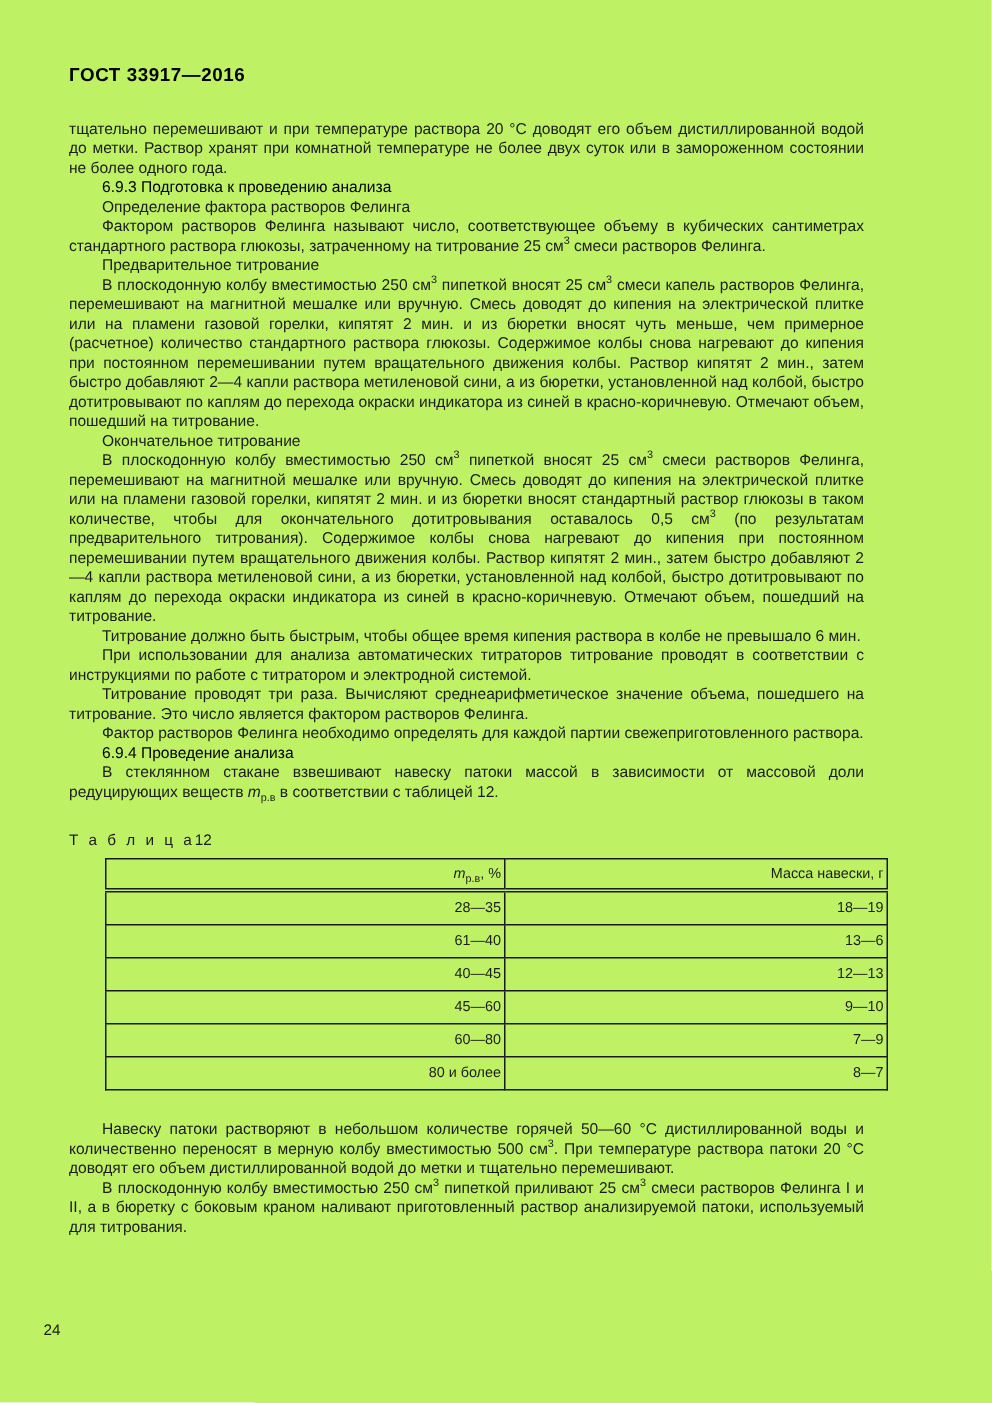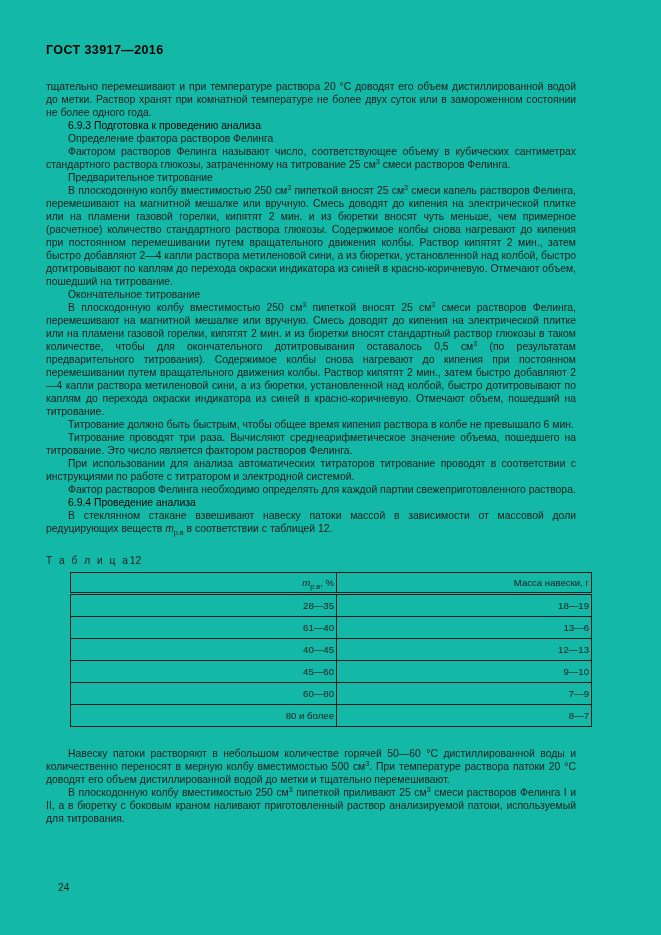--- a/index.html
+++ b/index.html
@@ -10,21 +10,21 @@
   }
   body {
     font-family: "Liberation Sans", sans-serif;
     color: #1a1a1a;
   }
   .page {
     position: relative;
     width: 661px;
     height: 935px;
     margin: 0 auto;
-    background: #14b8a6;
+    background: #bef264;
     overflow: hidden;
     box-sizing: border-box;
   }
   .content {
     position: absolute;
     left: 46px;
     top: 44px;
     width: 569px;
   }
   .doc-header {
@@ -107,21 +107,21 @@
   table.data-table thead tr.header-row th {
     border-bottom: 3px double #1a1a1a;
   }
   .col-a { width: 266px; }
   .col-b { width: 255px; }
   .after-table {
     margin-top: 20px;
   }
   .page-number {
     position: absolute;
-    left: 58px;
+    left: 29px;
     bottom: 42px;
     font-size: 10.2px;
     color: #1c1c1c;
   }
 </style>
 </head>
 <body>
 
 <div class="page">
 
@@ -142,23 +142,23 @@
       <p class="para indent">Предварительное титрование</p>
 
       <p class="para indent"><span>В плоскодонную колбу вместимостью 250 см</span><sup>3</sup><span> пипеткой вносят 25 см</span><sup>3</sup><span> смеси капель растворов Фелинга, перемешивают на магнитной мешалке или вручную. Смесь доводят до кипения на электрической плитке или на пламени газовой горелки, кипятят 2 мин. и из бюретки вносят чуть меньше, чем примерное (расчетное) количество стандартного раствора глюкозы. Содержимое колбы снова нагревают до кипения при постоянном перемешивании путем вращательного движения колбы. Раствор кипятят 2 мин., затем быстро добавляют 2—4 капли раствора метиленовой сини, а из бюретки, установленной над колбой, быстро дотитровывают по каплям до перехода окраски индикатора из синей в красно-коричневую. Отмечают объем, пошедший на титрование.</span></p>
 
       <p class="para indent">Окончательное титрование</p>
 
       <p class="para indent"><span>В плоскодонную колбу вместимостью 250 см</span><sup>3</sup><span> пипеткой вносят 25 см</span><sup>3</sup><span> смеси растворов Фелинга, перемешивают на магнитной мешалке или вручную. Смесь доводят до кипения на электрической плитке или на пламени газовой горелки, кипятят 2 мин. и из бюретки вносят стандартный раствор глюкозы в таком количестве, чтобы для окончательного дотитровывания оставалось 0,5 см</span><sup>3</sup><span> (по результатам предварительного титрования). Содержимое колбы снова нагревают до кипения при постоянном перемешивании путем вращательного движения колбы. Раствор кипятят 2 мин., затем быстро добавляют 2—4 капли раствора метиленовой сини, а из бюретки, установленной над колбой, быстро дотитровывают по каплям до перехода окраски индикатора из синей в красно-коричневую. Отмечают объем, пошедший на титрование.</span></p>
 
       <p class="para indent">Титрование должно быть быстрым, чтобы общее время кипения раствора в колбе не превышало 6 мин.</p>
 
+      <p class="para indent">При использовании для анализа автоматических титраторов титрование проводят в соответствии с инструкциями по работе с титратором и электродной системой.</p>
+
       <p class="para indent">Титрование проводят три раза. Вычисляют среднеарифметическое значение объема, пошедшего на титрование. Это число является фактором растворов Фелинга.</p>
-
-      <p class="para indent">При использовании для анализа автоматических титраторов титрование проводят в соответствии с инструкциями по работе с титратором и электродной системой.</p>
 
       <p class="para indent">Фактор растворов Фелинга необходимо определять для каждой партии свежеприготовленного раствора.</p>
 
       <p class="heading">6.9.4 Проведение анализа</p>
 
       <p class="para indent"><span>В стеклянном стакане взвешивают навеску патоки массой в зависимости от массовой доли редуцирующих веществ </span><i class="var">m</i><sub>р.в</sub><span> в соответствии с таблицей 12.</span></p>
 
     </div>
 
     <div class="table-caption"><span>Т а б л и ц а</span><span class="num">12</span></div>

